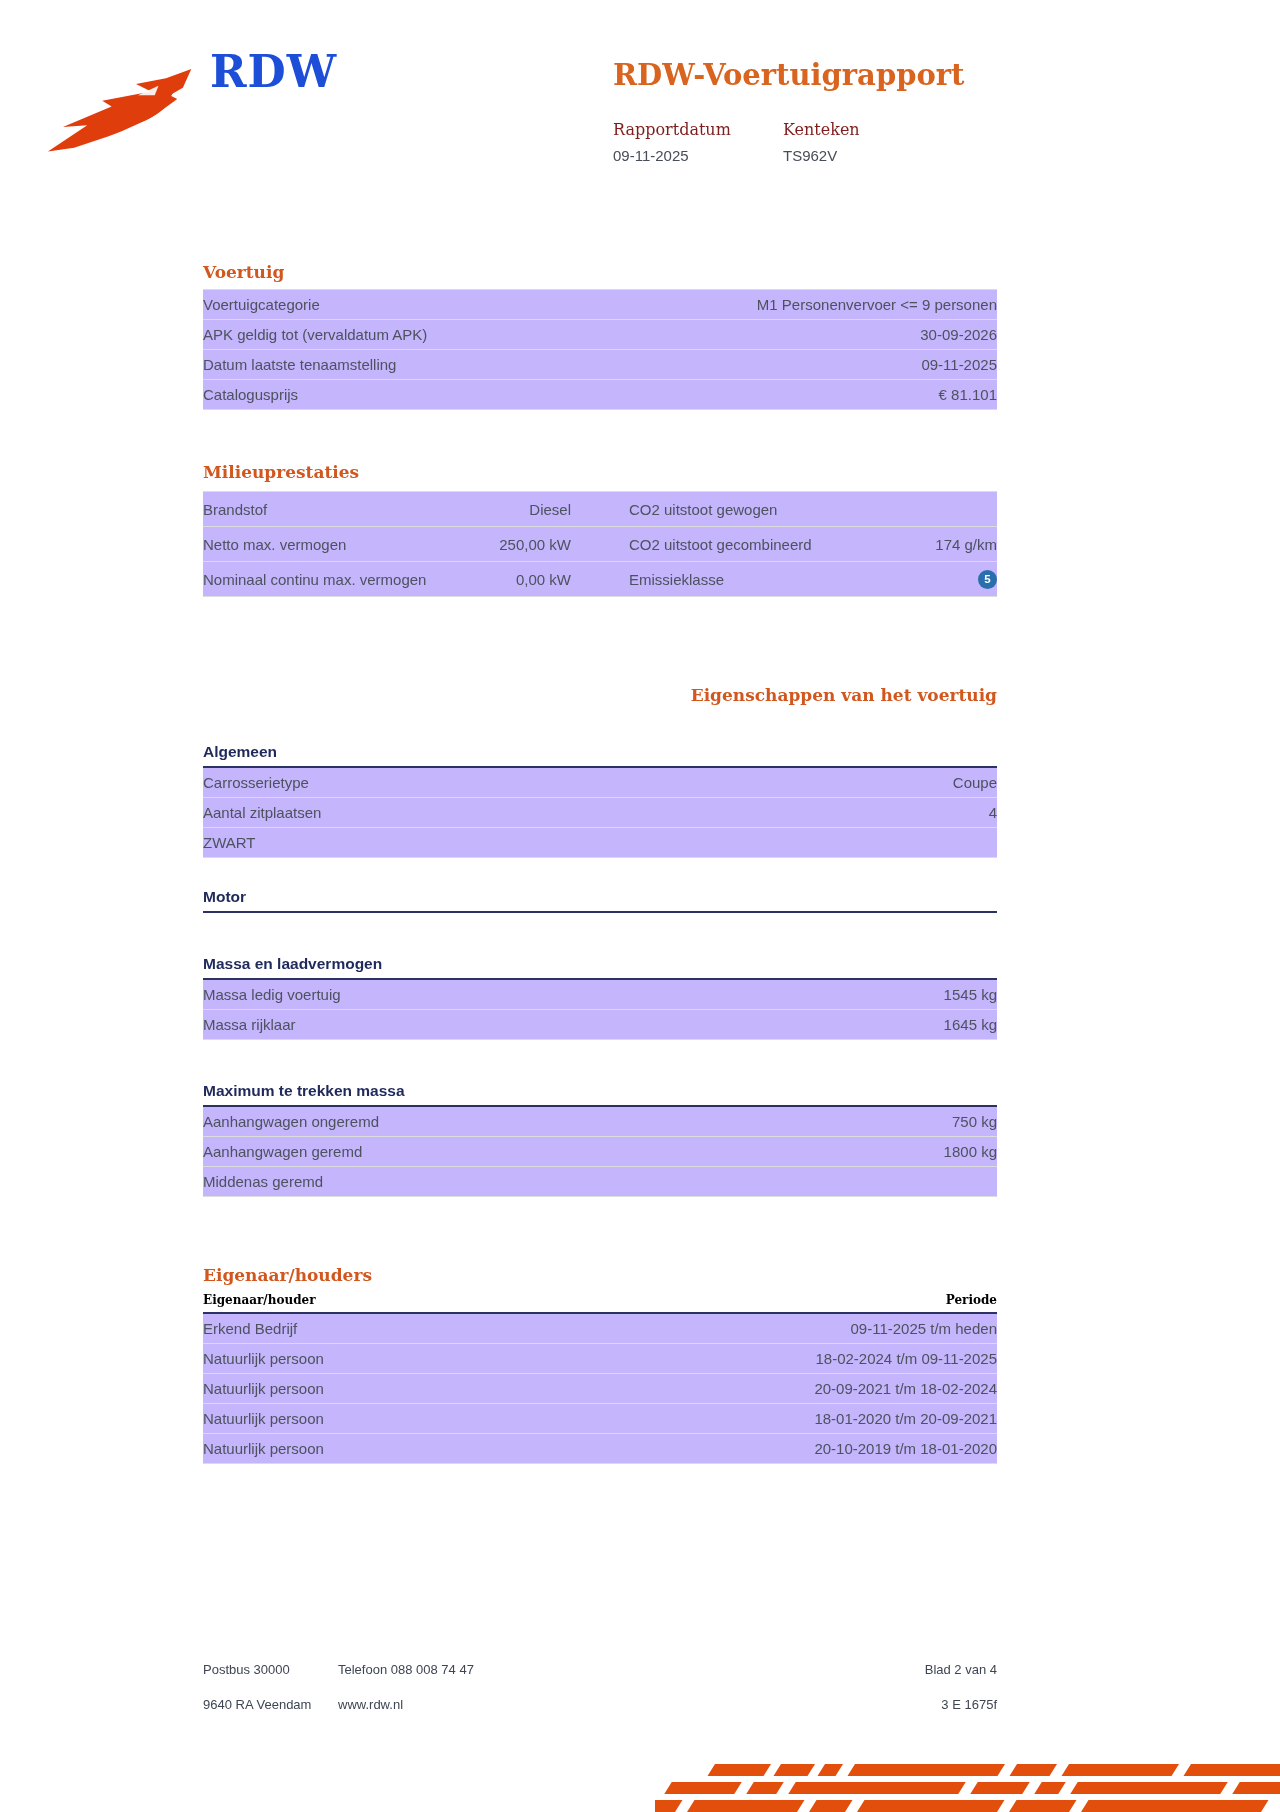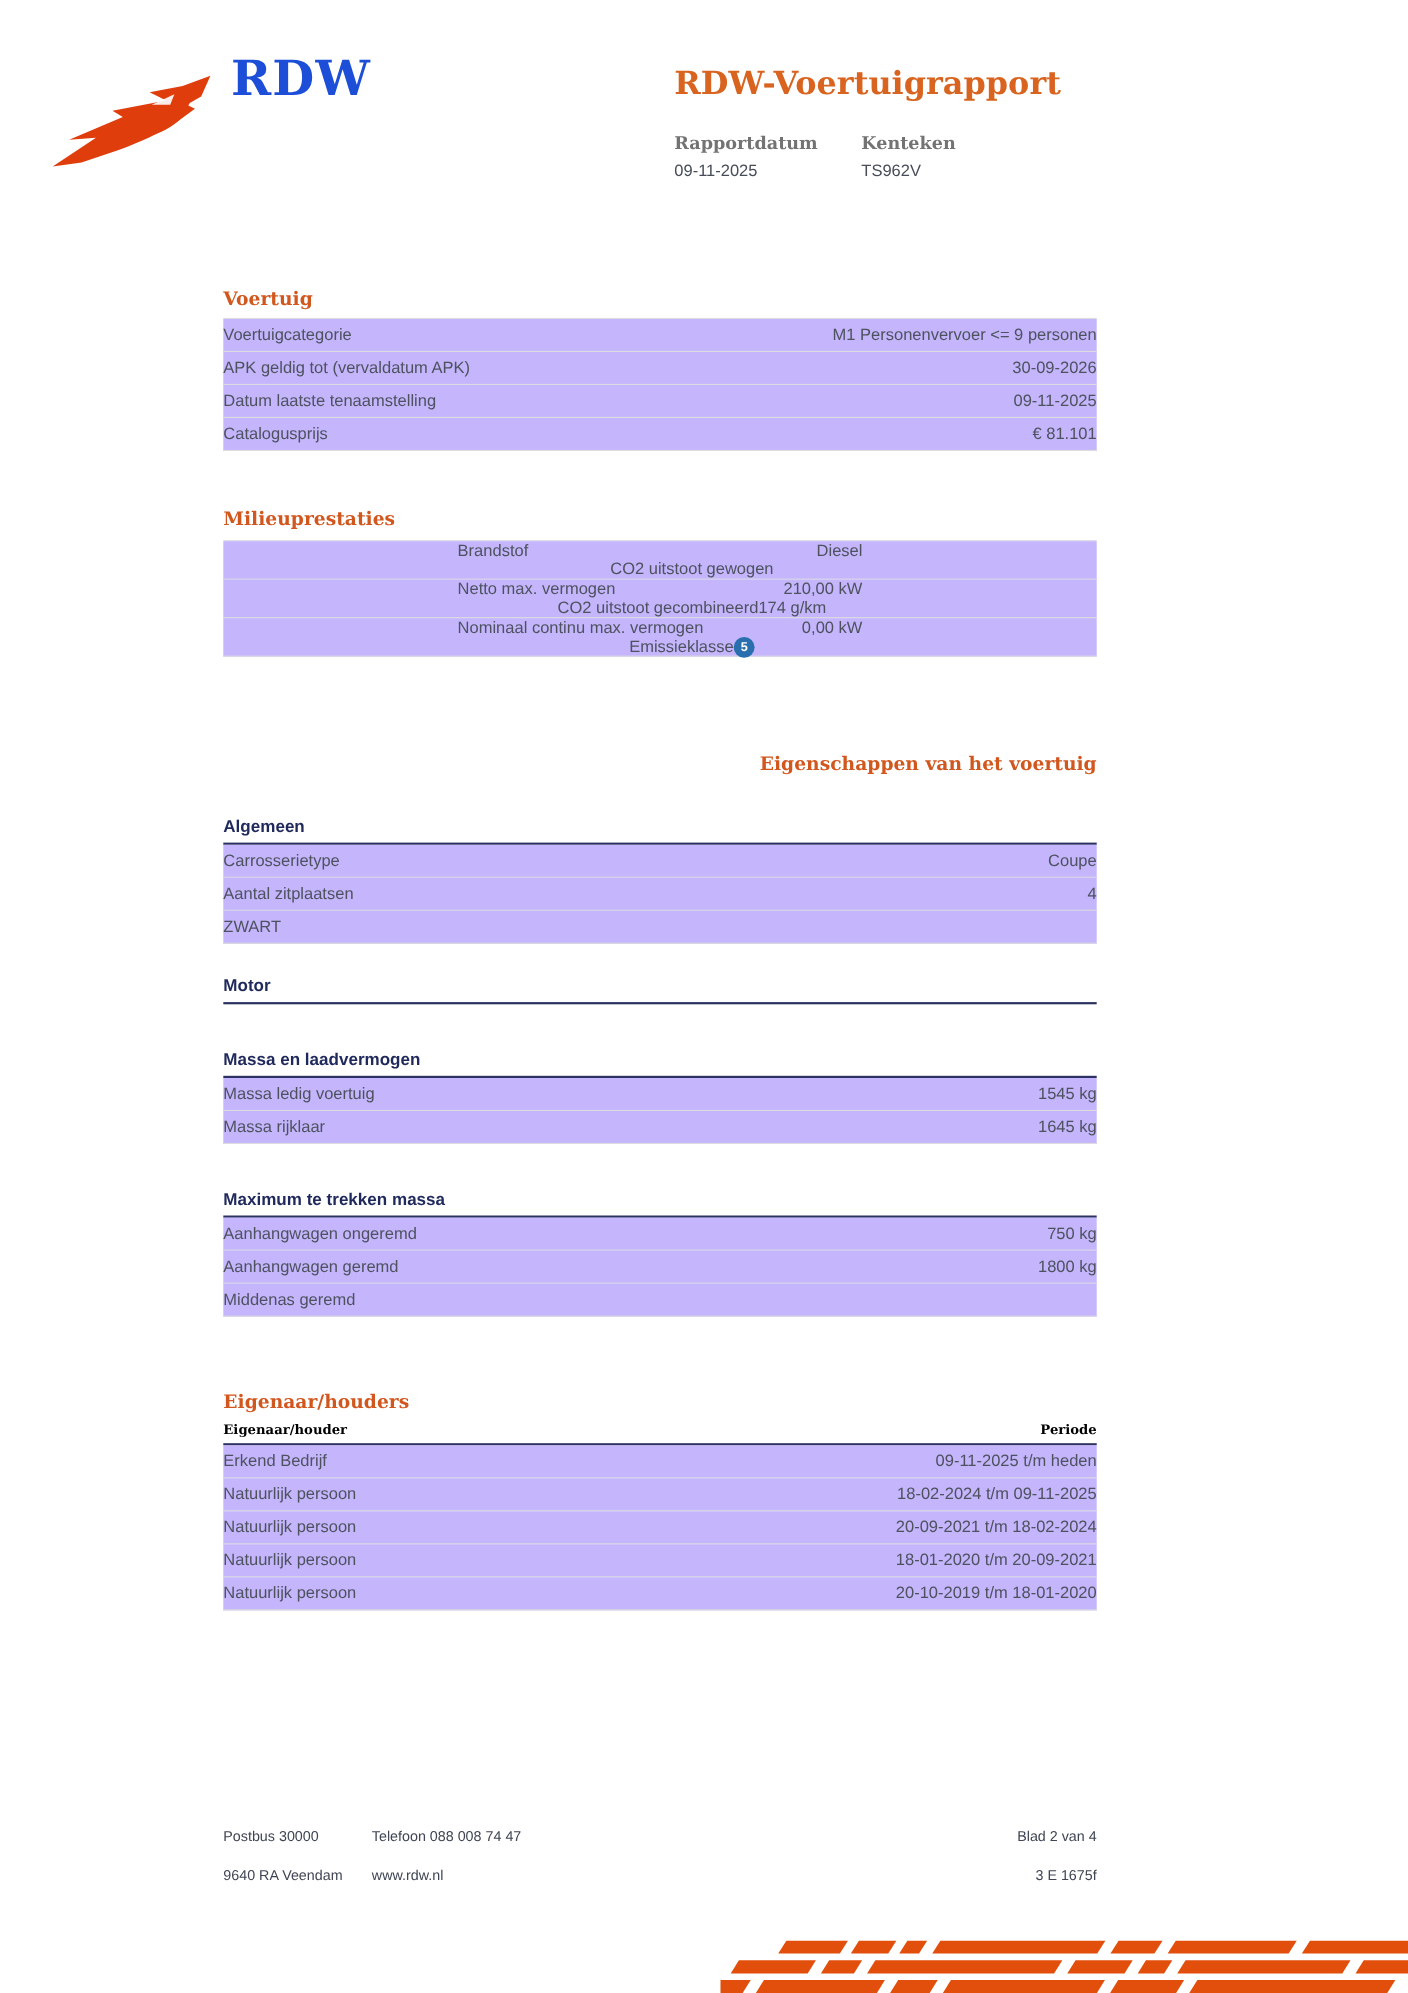--- a/index.html
+++ b/index.html
@@ -31,23 +31,23 @@
     font-family: "DejaVu Serif", serif;
     font-weight: bold;
     font-size: 29px;
     color: #d8641f;
     white-space: nowrap;
   }
   .meta-row { display: flex; margin-top: 28px; }
   .meta-col { width: 170px; }
   .meta-label {
     font-family: "DejaVu Serif", serif;
-    font-weight: bold;
+    font-weight: normal;
     font-size: 16px;
-    color: #737373;
+    color: #7f1d1d;
   }
   .meta-value { font-size: 15px; margin-top: 8px; color: #474c59; }
 
   
   .content { position: absolute; left: 203px; top: 248px; width: 794px; }
 
   .section-title {
     font-family: "DejaVu Serif", serif;
     font-weight: bold;
     font-size: 17px;
@@ -67,21 +67,21 @@
     align-items: center;
     height: 30px;
     border-bottom: 1px solid #dcdcde;
     background: #c4b5fd;
     font-size: 15px;
   }
   .row .lbl { flex: 1; }
   .row .val { text-align: right; white-space: nowrap; }
 
   
-  .mrow { height: 35px; flex-direction: column; }
+  .mrow { height: 35px; }
   .m-left { width: 368px; display: flex; align-items: center; }
   .m-right { flex: 1; margin-left: 58px; display: flex; align-items: center; }
   .m-left .lbl, .m-right .lbl { flex: 1; }
 
   .badge {
     display: inline-flex;
     align-items: center;
     justify-content: center;
     width: 19px; height: 19px;
     border-radius: 50%;
@@ -184,21 +184,21 @@
           <span class="val">Diesel</span>
         </div>
         <div class="m-right">
           <span class="lbl">CO2 uitstoot gewogen</span>
           <span class="val"></span>
         </div>
       </div>
       <div class="row mrow">
         <div class="m-left">
           <span class="lbl">Netto max. vermogen</span>
-          <span class="val">210,00 kW</span>
+          <span class="val">250,00 kW</span>
         </div>
         <div class="m-right">
           <span class="lbl">CO2 uitstoot gecombineerd</span>
           <span class="val">174 g/km</span>
         </div>
       </div>
       <div class="row mrow">
         <div class="m-left">
           <span class="lbl">Nominaal continu max. vermogen</span>
           <span class="val">0,00 kW</span>

